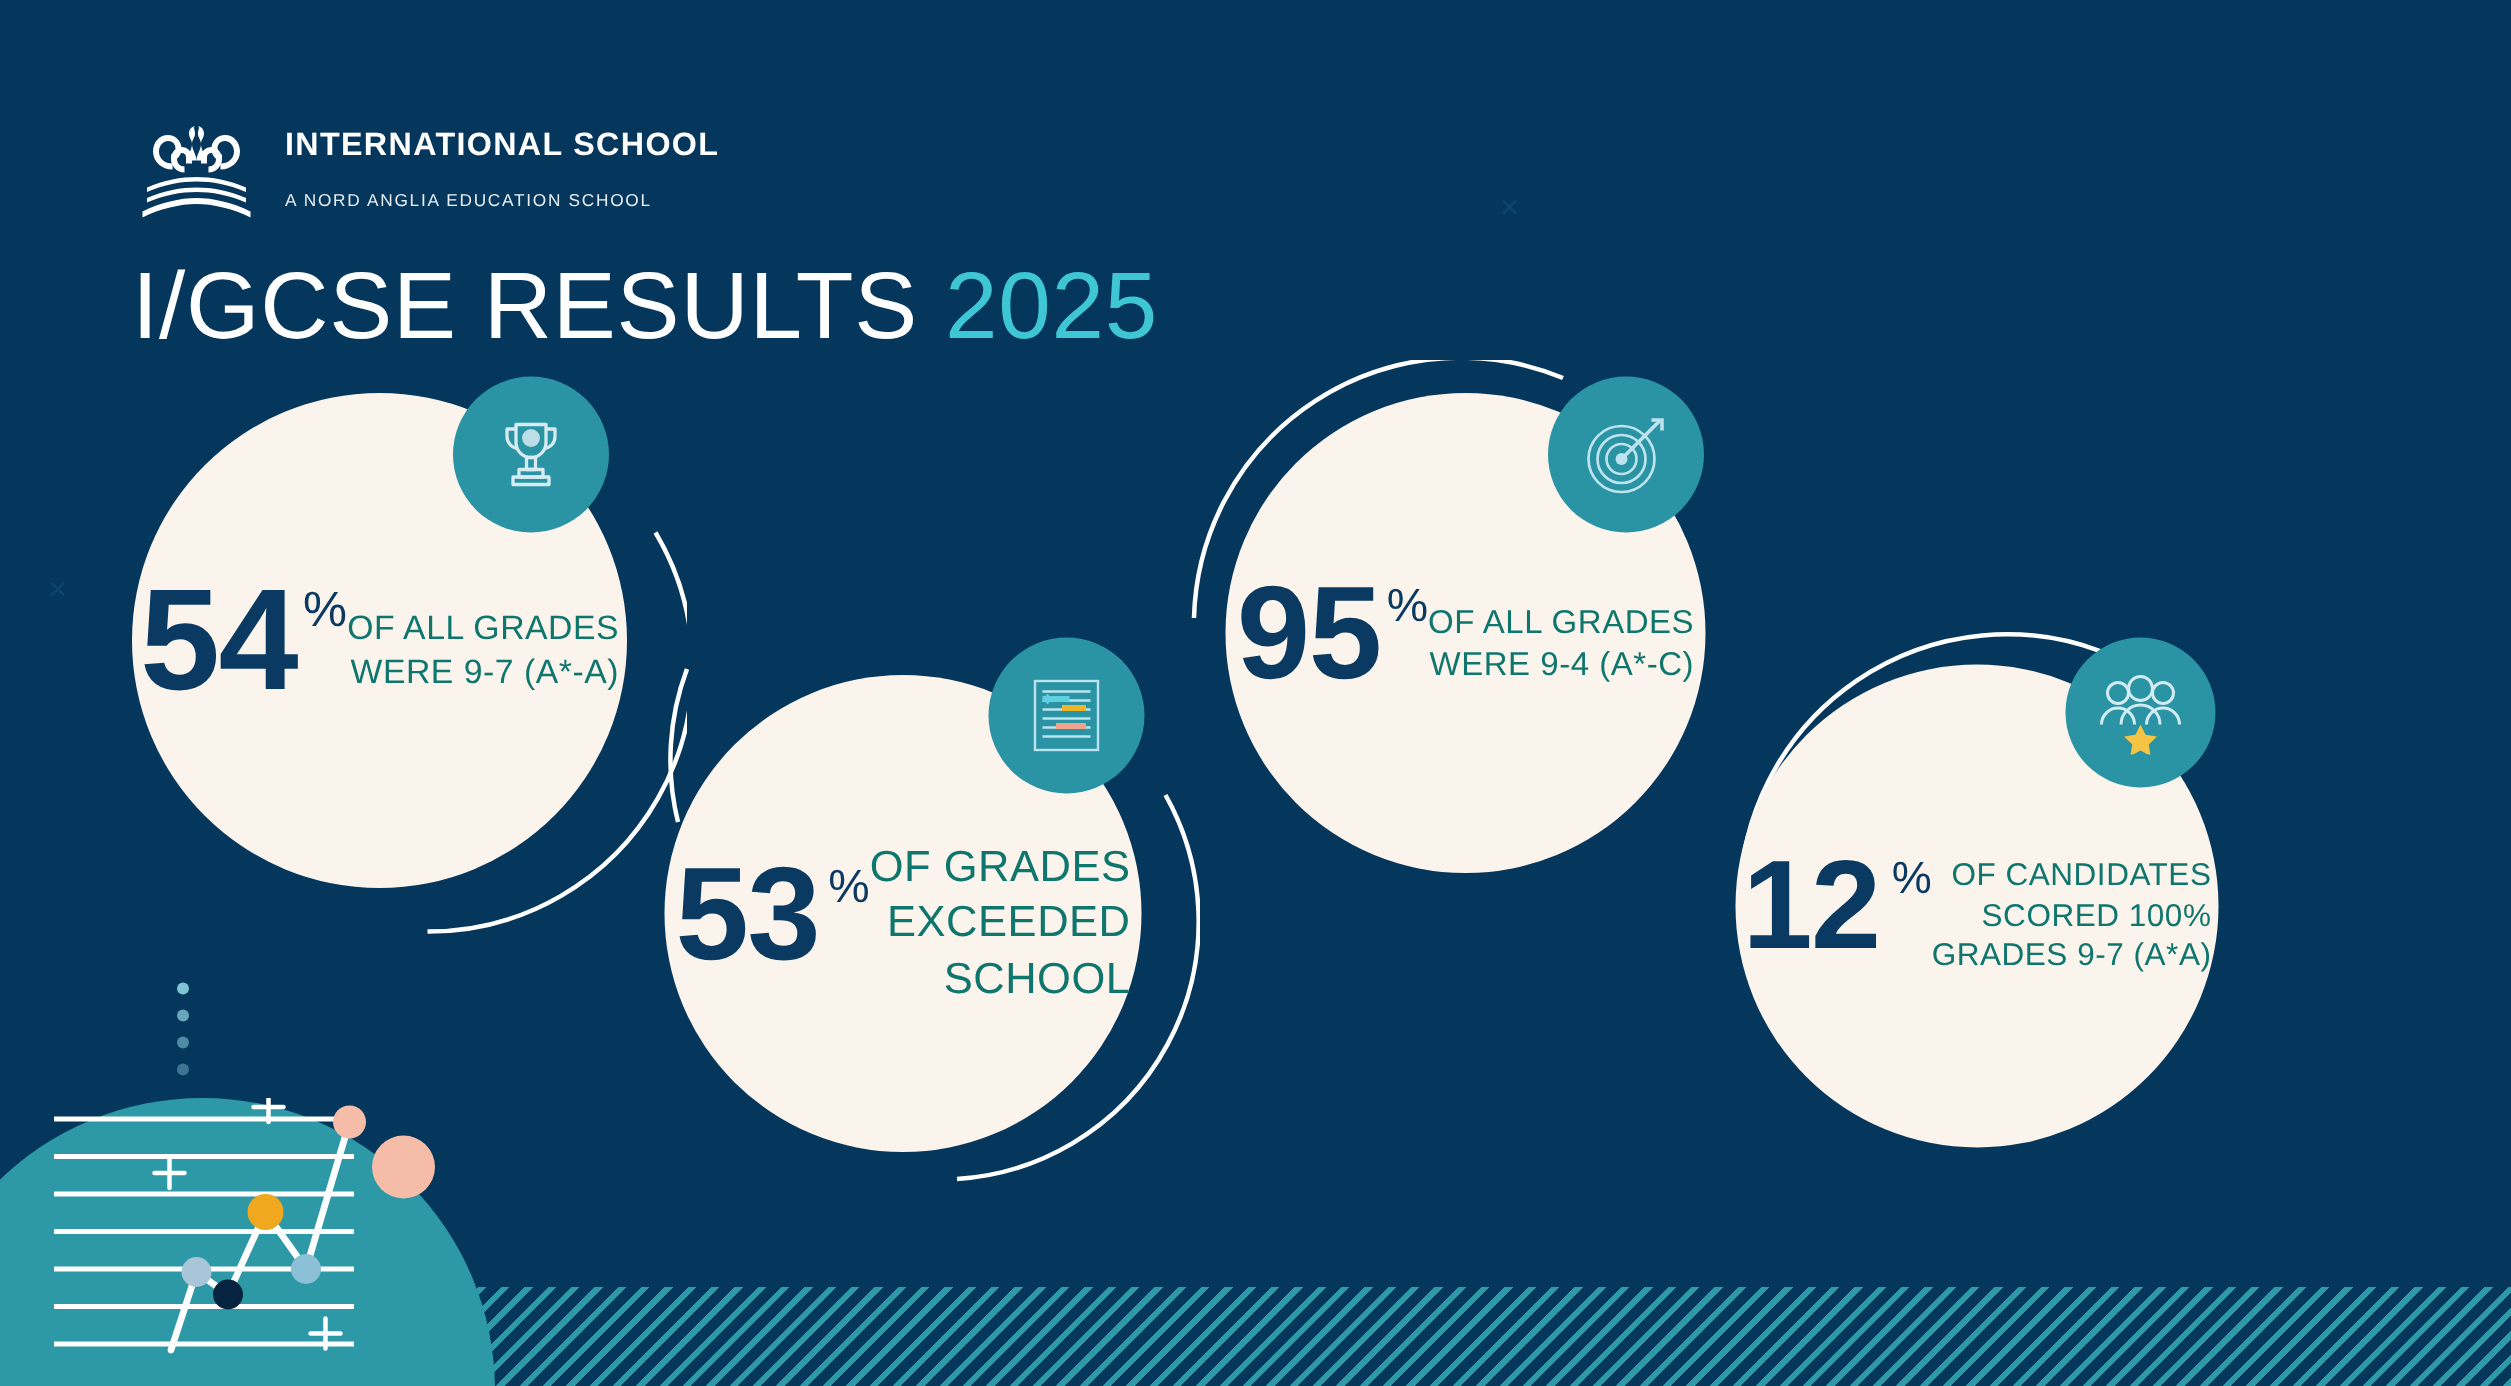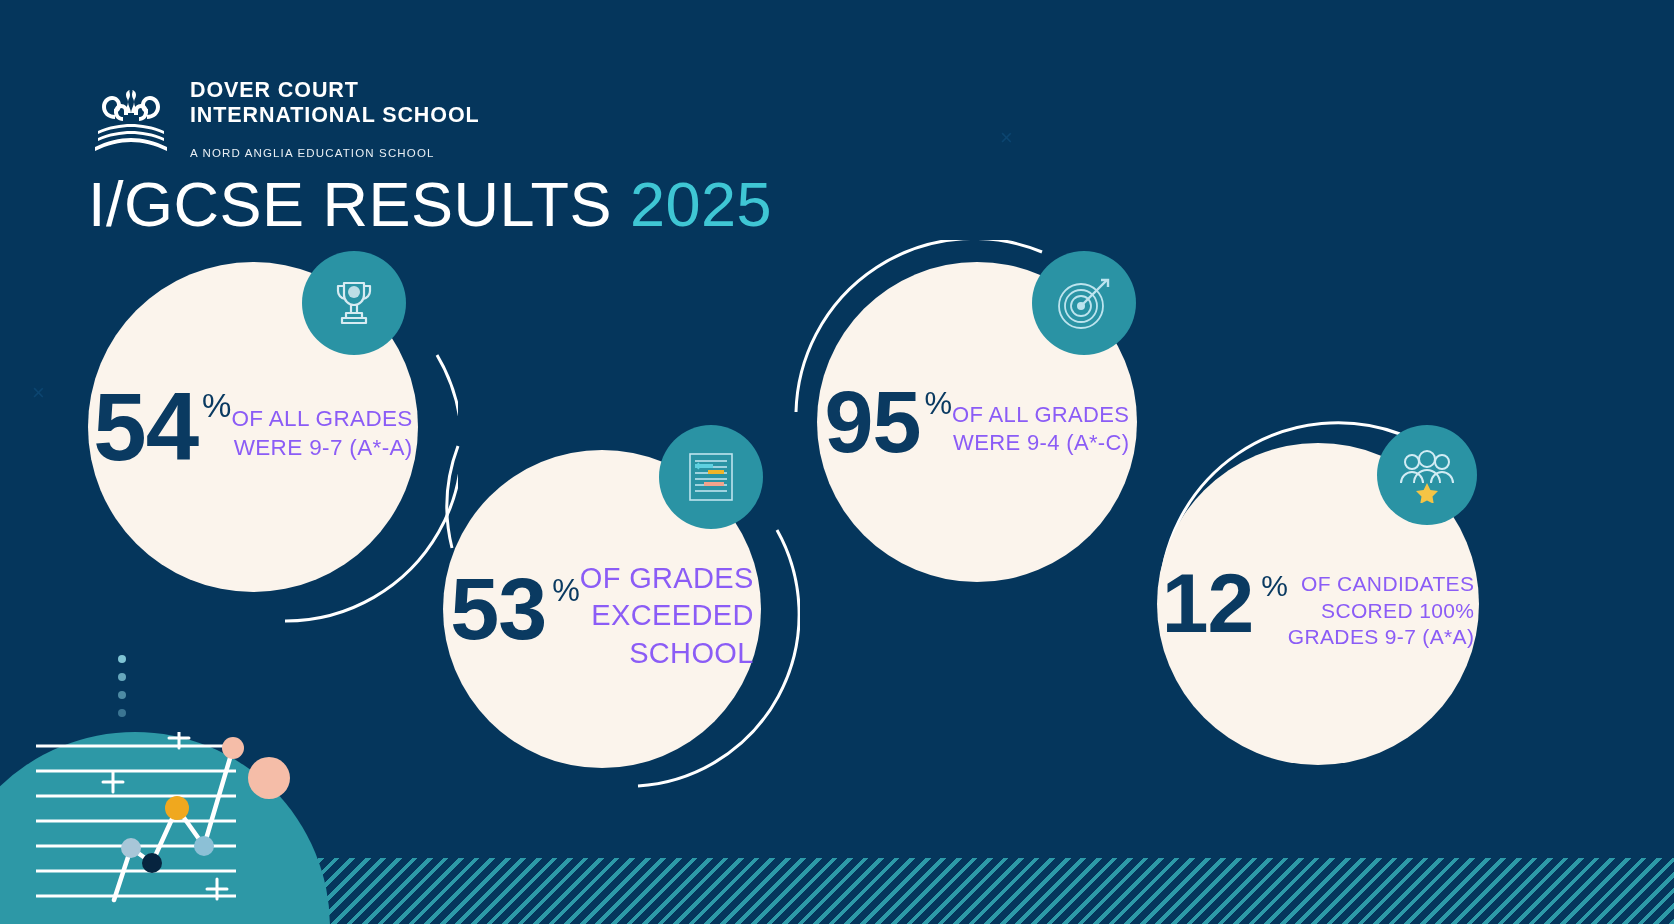--- a/index.html
+++ b/index.html
@@ -102,21 +102,21 @@
     font-weight: bold;
     line-height: .92;
     letter-spacing: -1px;
   }
   .pct {
     color: #0a3a61;
     font-weight: 500;
     line-height: 1;
   }
   .caption {
-    color: #8b5cf6;
+    color: #0f766e;
     line-height: 1.28;
     letter-spacing: .35px;
     margin-top: 14px;
     white-space: nowrap;
   }
 
   
   #stat1 { left: 88px;  top: 262px;  width: 330px; height: 330px; }
   #stat1 .num { font-size: 96px; }
   #stat1 .pct { font-size: 33px; margin-top: 6px; margin-left: 4px; }
@@ -225,21 +225,20 @@
         <path d="M24 12 c-6 0 -10 5 -10 11 0 7 6 12 13 12 l0 -4 c-5 0 -9 -3 -9 -8 0 -4 3 -7 6 -7 3 0 5 2 5 5 0 2 -1 4 -3 4 l0 4 c4 0 7 -3 7 -8 0 -5 -4 -9 -9 -9z"></path>
         <path d="M62 12 c6 0 10 5 10 11 0 7 -6 12 -13 12 l0 -4 c5 0 9 -3 9 -8 0 -4 -3 -7 -6 -7 -3 0 -5 2 -5 5 0 2 1 4 3 4 l0 4 c-4 0 -7 -3 -7 -8 0 -5 4 -9 9 -9z"></path>
         <path d="M33 20 c-4 0 -7 4 -7 8 0 5 4 9 9 9 l0 -4 c-3 0 -5 -2 -5 -5 0 -2 1 -4 3 -4 2 0 3 1 3 3 l0 4 4 0 0 -4 c0 -4 -3 -7 -7 -7z"></path>
         <path d="M53 20 c4 0 7 4 7 8 0 5 -4 9 -9 9 l0 -4 c3 0 5 -2 5 -5 0 -2 -1 -4 -3 -4 -2 0 -3 1 -3 3 l0 4 -4 0 0 -4 c0 -4 3 -7 7 -7z"></path>
         <path d="M43 40 c-10 0 -22 2 -33 7 l0 3 c11 -5 23 -7 33 -7 10 0 22 2 33 7 l0 -3 c-11 -5 -23 -7 -33 -7z"></path>
         <path d="M43 47 c-10 0 -22 2 -33 7 l0 3 c11 -5 23 -7 33 -7 10 0 22 2 33 7 l0 -3 c-11 -5 -23 -7 -33 -7z"></path>
         <path d="M43 54 c-11 0 -24 3 -36 9 l0 4 c12 -6 25 -9 36 -9 11 0 24 3 36 9 l0 -4 c-12 -6 -25 -9 -36 -9z"></path>
       </g>
     </svg>
     <div class="logo-text">
-      <div class="logo-line1">DOVER COURT</div>
       <div class="logo-line2">INTERNATIONAL SCHOOL</div>
       <div class="logo-sub">A NORD ANGLIA EDUCATION SCHOOL</div>
     </div>
   </div>
 
   <div class="title">
     <span class="w">I/GCSE RESULTS</span>
     <span class="y">2025</span>
   </div>
 

